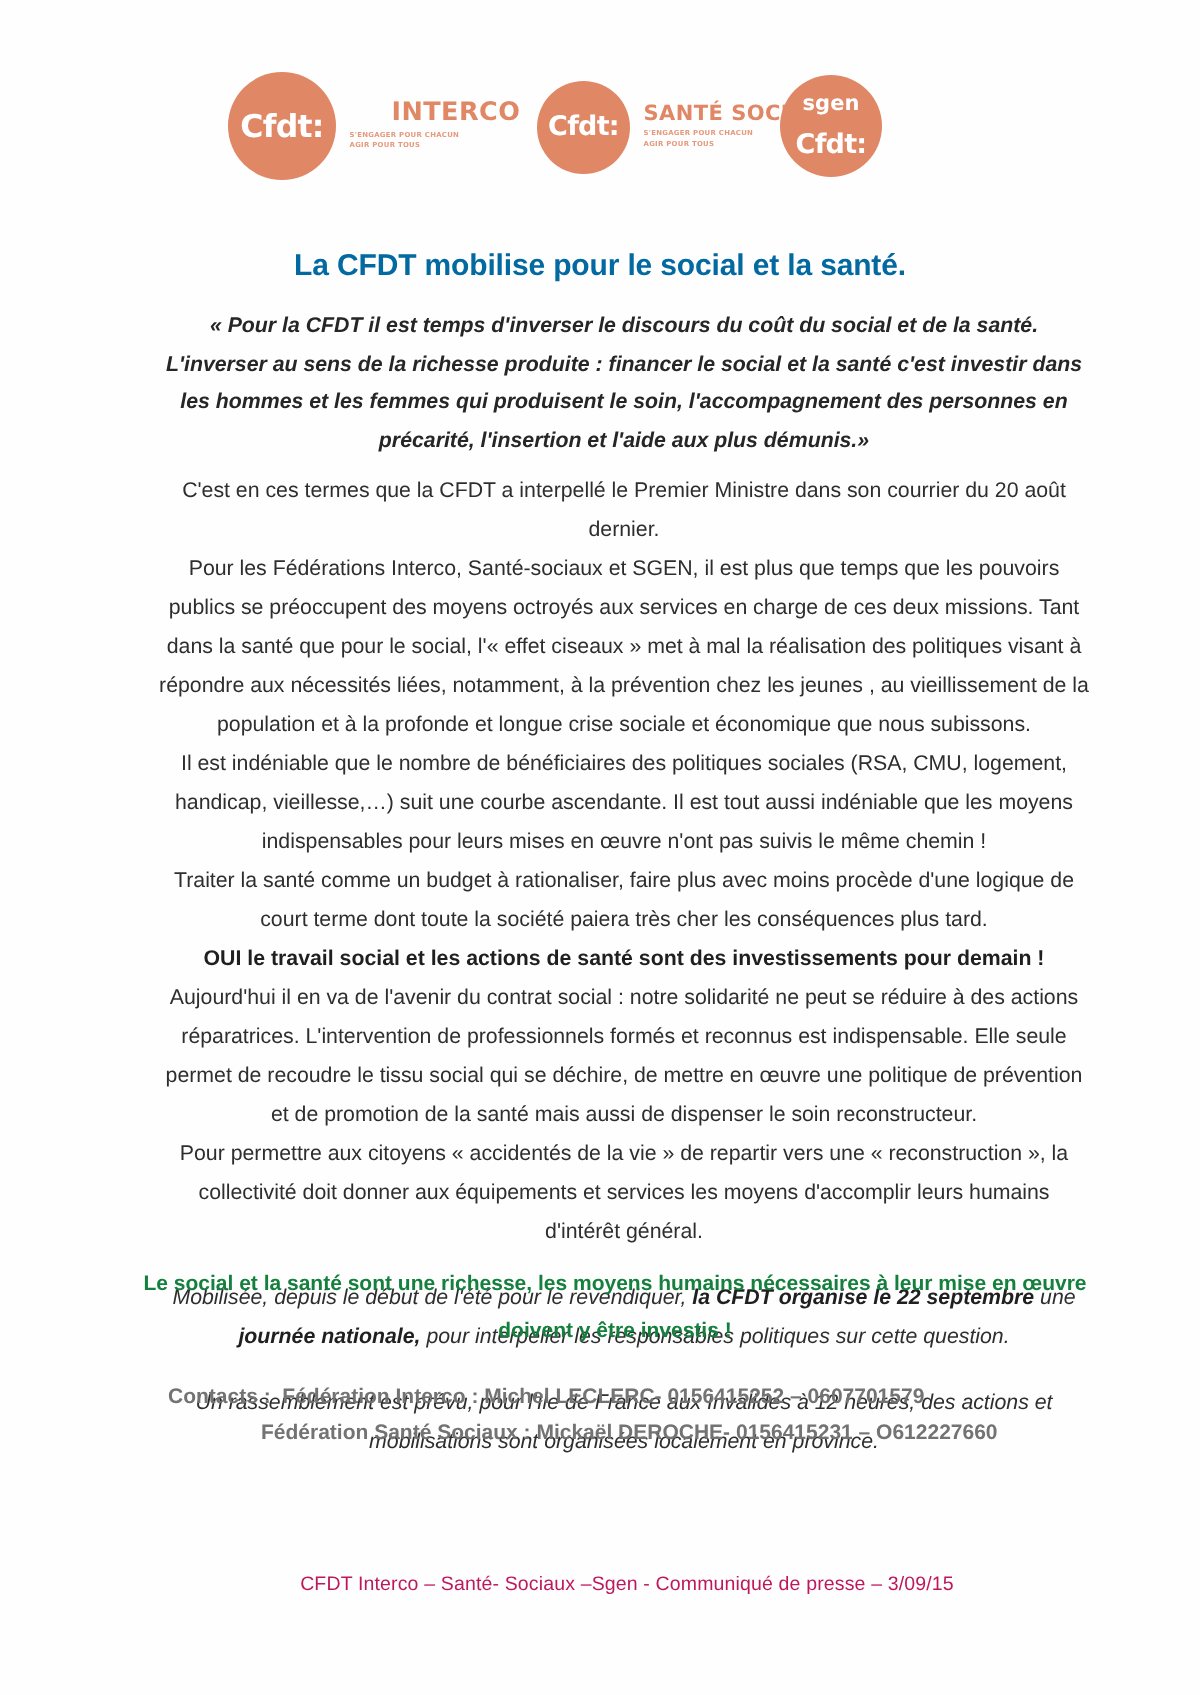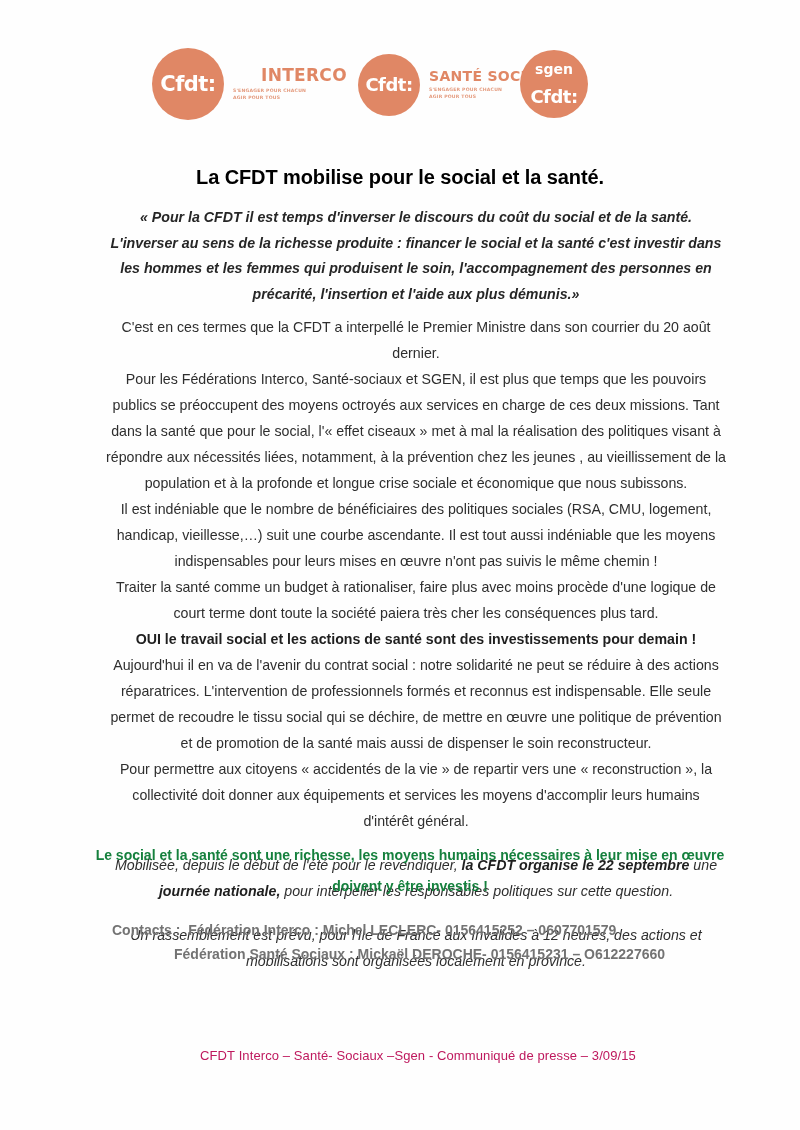--- a/index.html
+++ b/index.html
@@ -91,21 +91,21 @@
 
   
   .doc-title {
     position: absolute;
     top: 166px;
     left: 0;
     width: 800px;
     text-align: center;
     font-size: 20px;
     font-weight: 700;
-    color: #000000;
+    color: #0369a1;
     letter-spacing: -0.1px;
   }
 
   .content {
     position: absolute;
     top: 205px;
     left: 106px;
     width: 620px;
     font-size: 14.2px;
     line-height: 26px;

